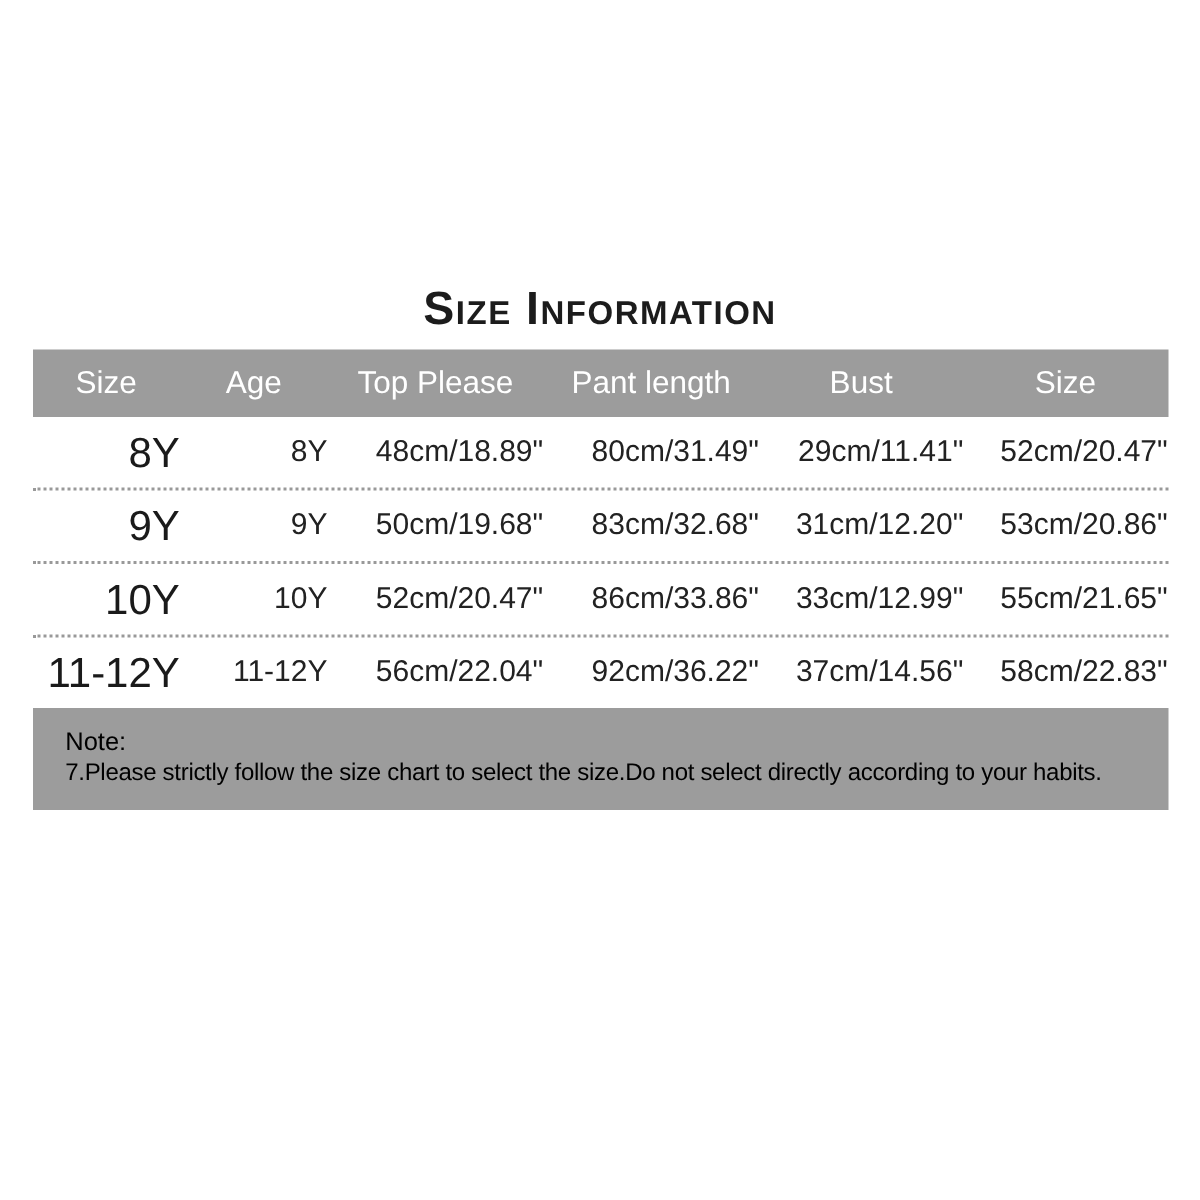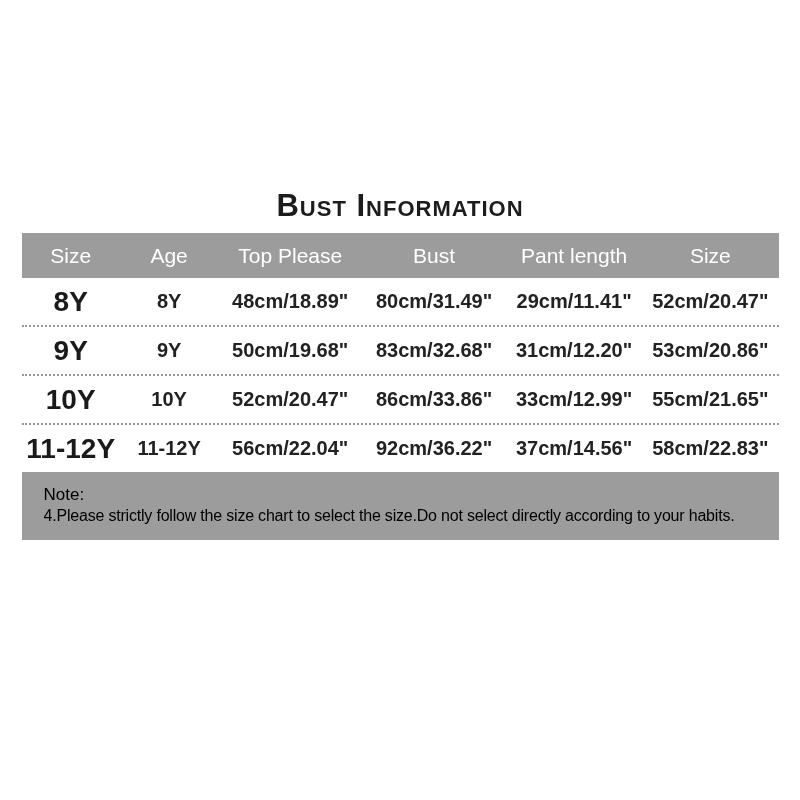--- a/index.html
+++ b/index.html
@@ -47,24 +47,23 @@
     font-weight: 400;
   }
   .tr {
     height: 47px;
     border-bottom: 2px dotted #999999;
   }
   .tr:last-child {
     border-bottom: none;
   }
   .td {
-    text-align: center;
+    text-align: right;
     color: #222222;
     font-size: 20px;
-    font-weight: bold;
   }
   .td.size-cell {
     font-size: 28px;
     color: #1a1a1a;
   }
   .note {
     width: 713px;
     margin: 0 auto;
     background: #9c9c9c;
     padding: 12px 22px 14px 22px;
@@ -80,30 +79,30 @@
     letter-spacing: -0.2px;
     white-space: nowrap;
     overflow: hidden;
   }
 </style>
 </head>
 <body>
 
 <div class="canvas">
 
-  <h1 class="title">Bust Information</h1>
+  <h1 class="title">Size Information</h1>
 
   <div class="size-table">
 
     <div class="grid-row thead">
       <div class="th">Size</div>
       <div class="th">Age</div>
       <div class="th">Top Please</div>
+      <div class="th">Pant length</div>
       <div class="th">Bust</div>
-      <div class="th">Pant length</div>
       <div class="th">Size</div>
     </div>
 
     <div class="grid-row tr">
       <div class="td size-cell">8Y</div>
       <div class="td">8Y</div>
       <div class="td">48cm/18.89"</div>
       <div class="td">80cm/31.49"</div>
       <div class="td">29cm/11.41"</div>
       <div class="td">52cm/20.47"</div>
@@ -133,16 +132,16 @@
       <div class="td">56cm/22.04"</div>
       <div class="td">92cm/36.22"</div>
       <div class="td">37cm/14.56"</div>
       <div class="td">58cm/22.83"</div>
     </div>
 
   </div>
 
   <div class="note">
     <div class="note-label">Note:</div>
-    <div class="note-line">4.Please strictly follow the size chart to select the size.Do not select directly according to your habits.</div>
+    <div class="note-line">7.Please strictly follow the size chart to select the size.Do not select directly according to your habits.</div>
   </div>
 
 </div>
 
 </body></html>

